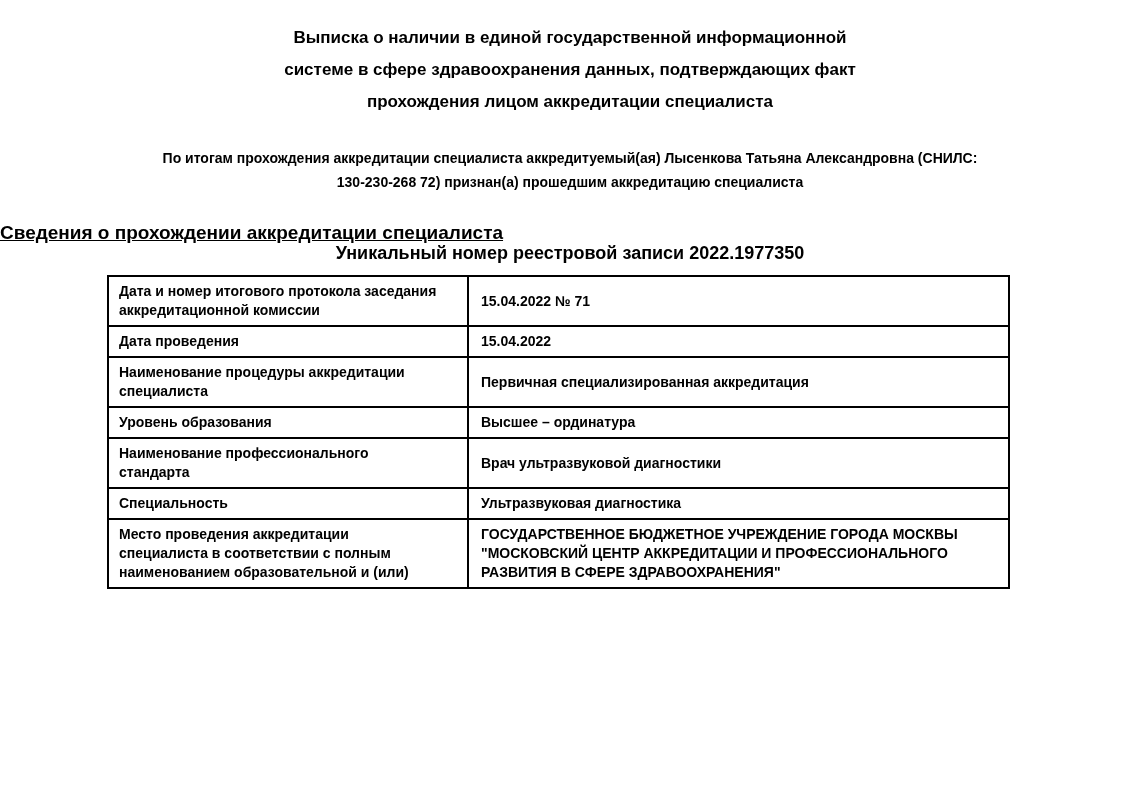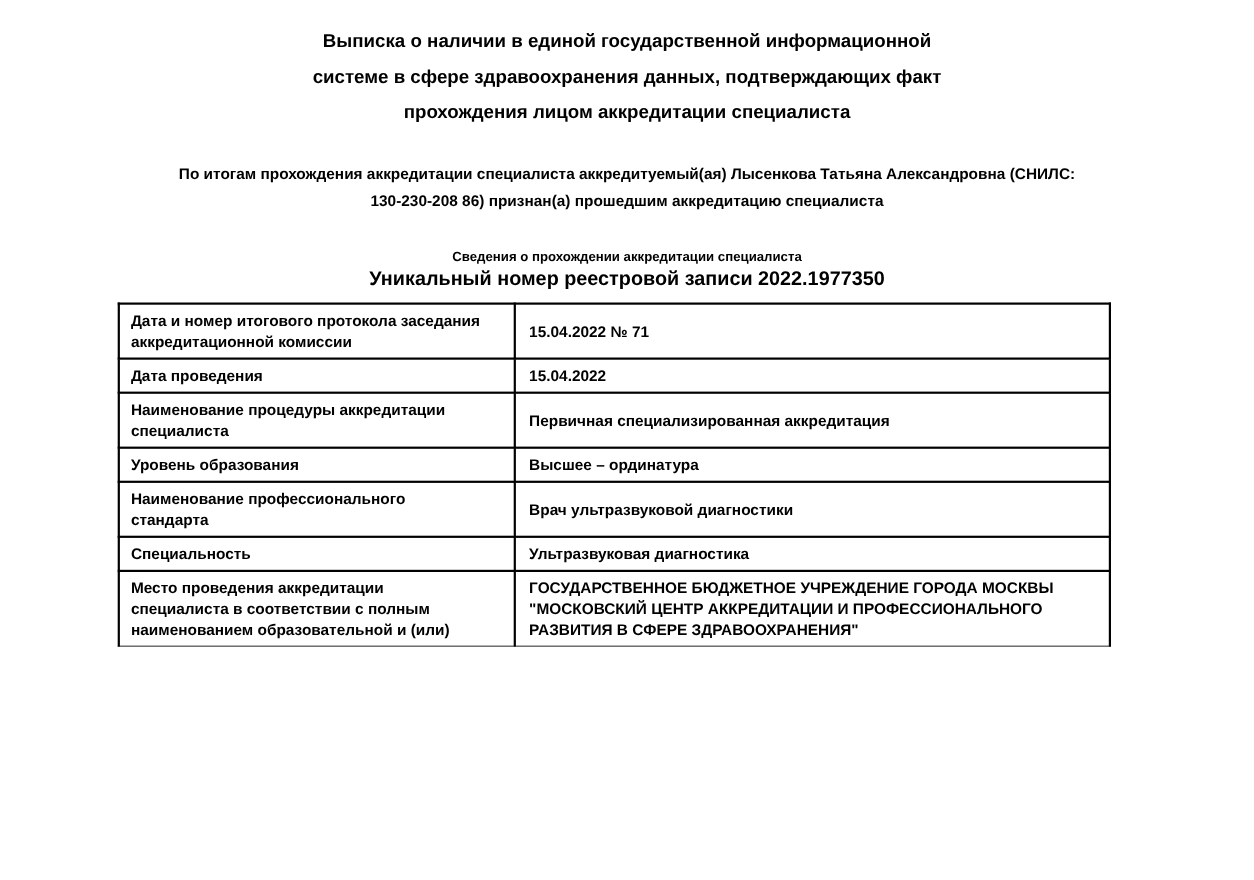--- a/index.html
+++ b/index.html
@@ -1,20 +1,20 @@
 <!DOCTYPE html>
 <html><head>
 <meta charset="utf-8">
 <style>
   * { margin: 0; padding: 0; box-sizing: border-box; }
   html, body { background: #ffffff; }
   .page {
     position: relative;
     width: 1140px;
-    height: 588px;
+    height: 800px;
     background: #ffffff;
     overflow: hidden;
     color: #000000;
     font-family: "Liberation Sans", sans-serif;
     font-weight: bold;
   }
   .title {
     margin-top: 22px;
     text-align: center;
     font-size: 17px;
@@ -39,23 +39,23 @@
   }
   .summary {
     margin-top: 28px;
     text-align: center;
     font-size: 14px;
     line-height: 24px;
     white-space: pre-line;
   }
   .section-heading {
     margin-top: 30px;
-    text-align: center;
-    font-size: 12px;
+    font-size: 19px;
     line-height: 18px;
+    text-decoration: underline;
   }
   .registry-heading {
     margin-top: 0;
     text-align: center;
     font-size: 18px;
     line-height: 22px;
   }
   table.details {
     margin-top: 11px;
     margin-left: 107px;
@@ -82,21 +82,21 @@
 <body>
 
 <div class="page">
 
   <div class="title">Выписка о наличии в единой государственной информационной
 системе в сфере здравоохранения данных, подтверждающих факт
 прохождения лицом аккредитации специалиста</div>
 
 
   <div class="summary">По итогам прохождения аккредитации специалиста аккредитуемый(ая) Лысенкова Татьяна Александровна (СНИЛС:
-130-230-208 86) признан(а) прошедшим аккредитацию специалиста</div>
+130-230-268 72) признан(а) прошедшим аккредитацию специалиста</div>
 
   <div class="section-heading">Сведения о прохождении аккредитации специалиста</div>
 
   <div class="registry-heading">Уникальный номер реестровой записи 2022.1977350</div>
 
   <table class="details">
     <tbody>
 
 
   <tr>

